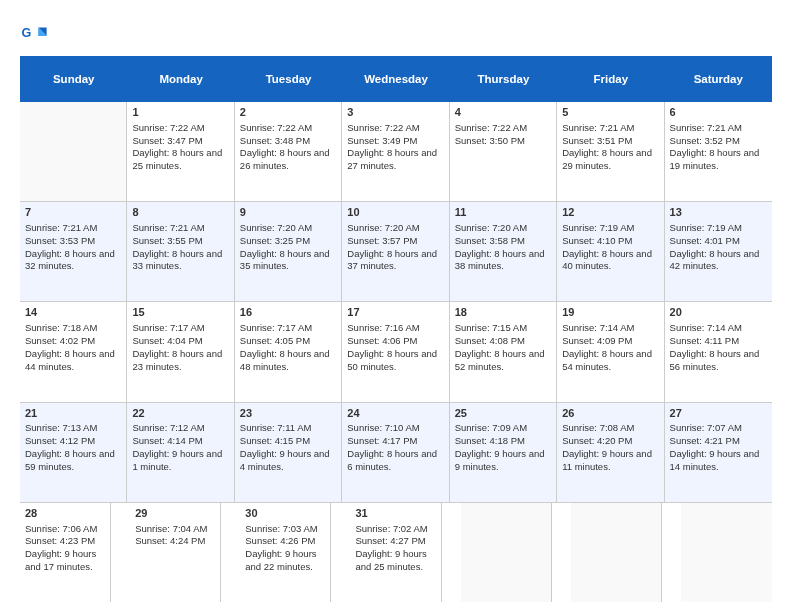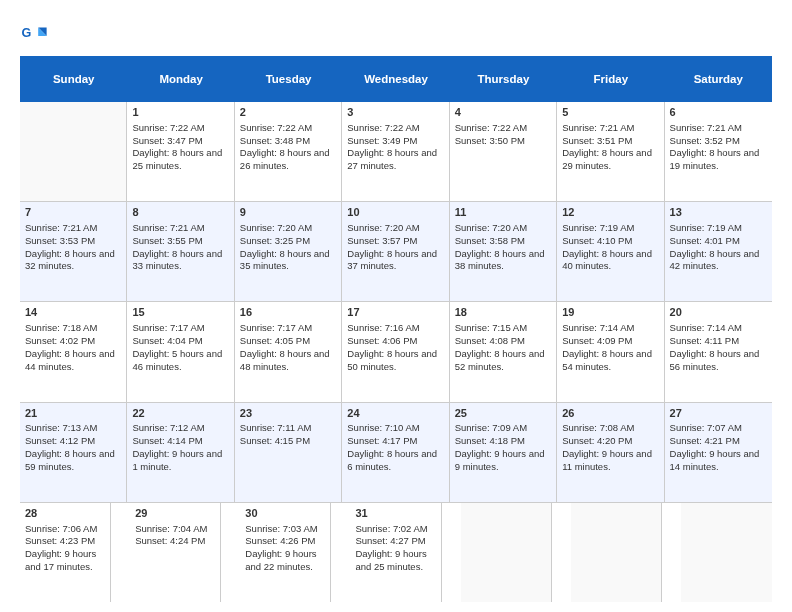--- a/index.html
+++ b/index.html
@@ -226,21 +226,21 @@
           <div class="cal-cell">
             <span class="day-num">14</span>
             <div class="sun-info">Sunrise: 7:18 AM</div>
             <div class="sun-info">Sunset: 4:02 PM</div>
             <div class="sun-info">Daylight: 8 hours and 44 minutes.</div>
           </div>
           <div class="cal-cell">
             <span class="day-num">15</span>
             <div class="sun-info">Sunrise: 7:17 AM</div>
             <div class="sun-info">Sunset: 4:04 PM</div>
-            <div class="sun-info">Daylight: 5 hours and 46 minutes.</div>
+            <div class="sun-info">Daylight: 8 hours and 23 minutes.</div>
           </div>
           <div class="cal-cell">
             <span class="day-num">16</span>
             <div class="sun-info">Sunrise: 7:17 AM</div>
             <div class="sun-info">Sunset: 4:05 PM</div>
             <div class="sun-info">Daylight: 8 hours and 48 minutes.</div>
           </div>
           <div class="cal-cell">
             <span class="day-num">17</span>
             <div class="sun-info">Sunrise: 7:16 AM</div>
@@ -276,20 +276,21 @@
           <div class="cal-cell">
             <span class="day-num">22</span>
             <div class="sun-info">Sunrise: 7:12 AM</div>
             <div class="sun-info">Sunset: 4:14 PM</div>
             <div class="sun-info">Daylight: 9 hours and 1 minute.</div>
           </div>
           <div class="cal-cell">
             <span class="day-num">23</span>
             <div class="sun-info">Sunrise: 7:11 AM</div>
             <div class="sun-info">Sunset: 4:15 PM</div>
+            <div class="sun-info">Daylight: 9 hours and 4 minutes.</div>
           </div>
           <div class="cal-cell">
             <span class="day-num">24</span>
             <div class="sun-info">Sunrise: 7:10 AM</div>
             <div class="sun-info">Sunset: 4:17 PM</div>
             <div class="sun-info">Daylight: 8 hours and 6 minutes.</div>
           </div>
           <div class="cal-cell">
             <span class="day-num">25</span>
             <div class="sun-info">Sunrise: 7:09 AM</div>

